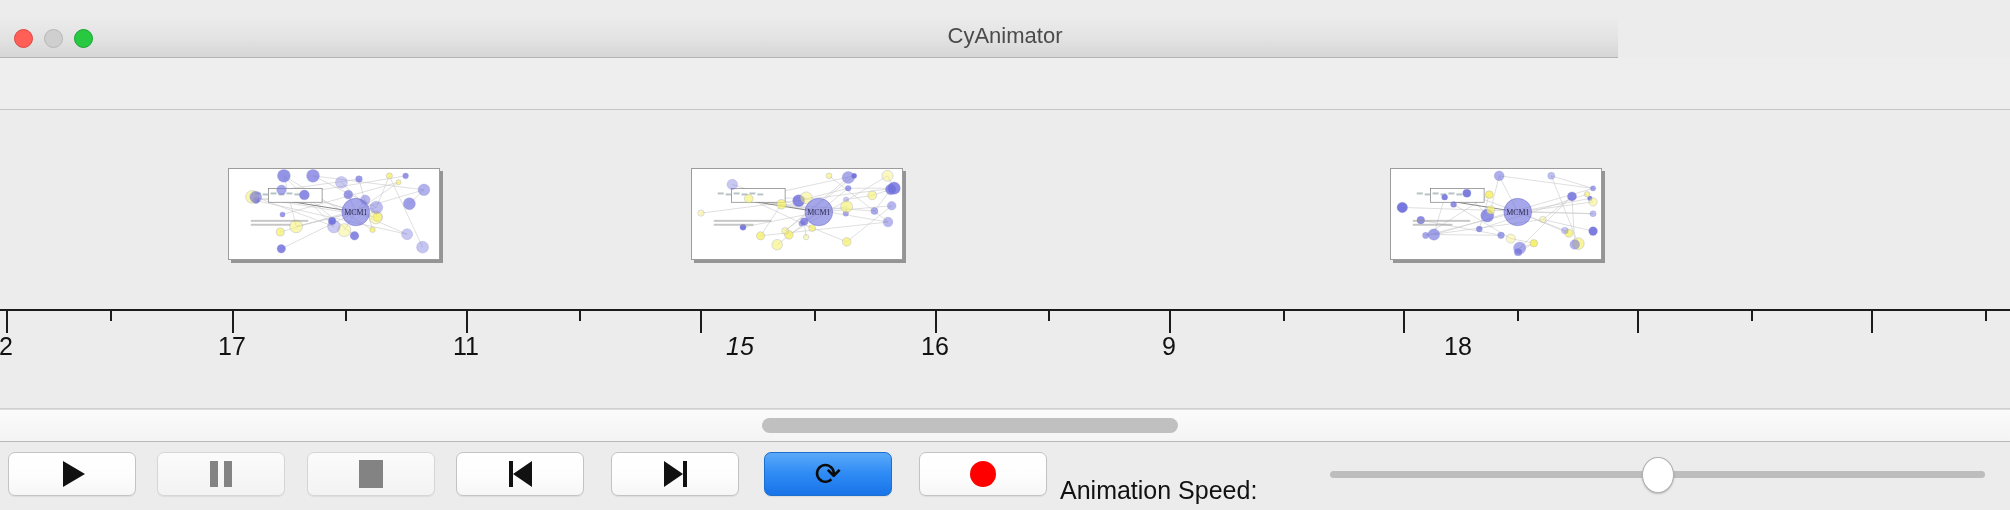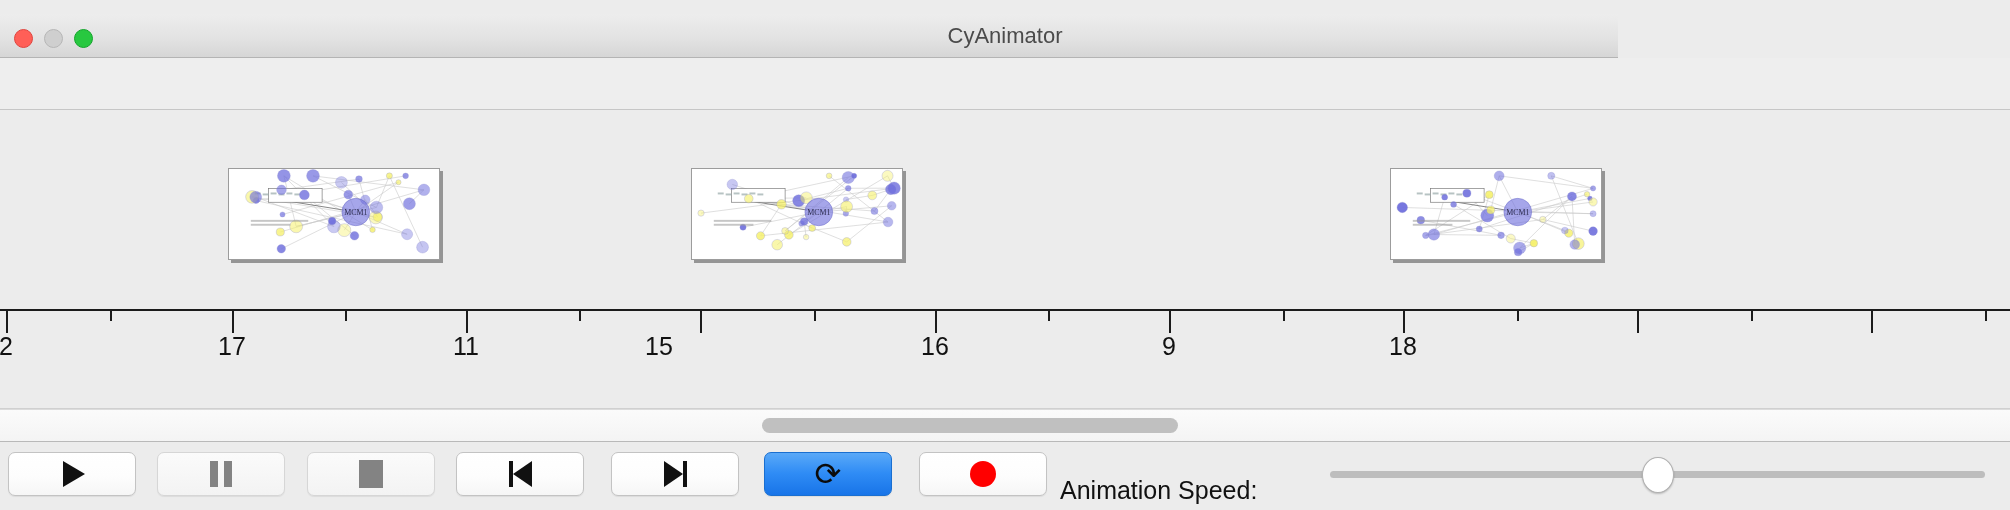--- a/index.html
+++ b/index.html
@@ -468,24 +468,24 @@
         <div class="tick minor" style="left: 1048px;"></div>
         <div class="tick minor" style="left: 1283px;"></div>
         <div class="tick minor" style="left: 1517px;"></div>
         <div class="tick minor" style="left: 1751px;"></div>
         <div class="tick minor" style="left: 1985px;"></div>
       </div>
     <div id="tick-labels-layer">
         <div class="tick-label" style="left: 6px;">2</div>
         <div class="tick-label" style="left: 232px;">17</div>
         <div class="tick-label" style="left: 466px;">11</div>
-        <div class="tick-label" style="left: 659px;">15</div>
+        <div class="tick-label" style="left: 740px; font-style: italic;">15</div>
         <div class="tick-label" style="left: 935px;">16</div>
         <div class="tick-label" style="left: 1169px;">9</div>
-        <div class="tick-label" style="left: 1403px;">18</div>
+        <div class="tick-label" style="left: 1458px;">18</div>
       </div>
 
   </div>
 
   <div class="hscroll">
     <div class="hscroll-thumb" id="hscroll-thumb" style="left: 762px; width: 416px;"></div>
   </div>
 
   <div class="playbar">
     <div class="pbtn" id="play-button">

